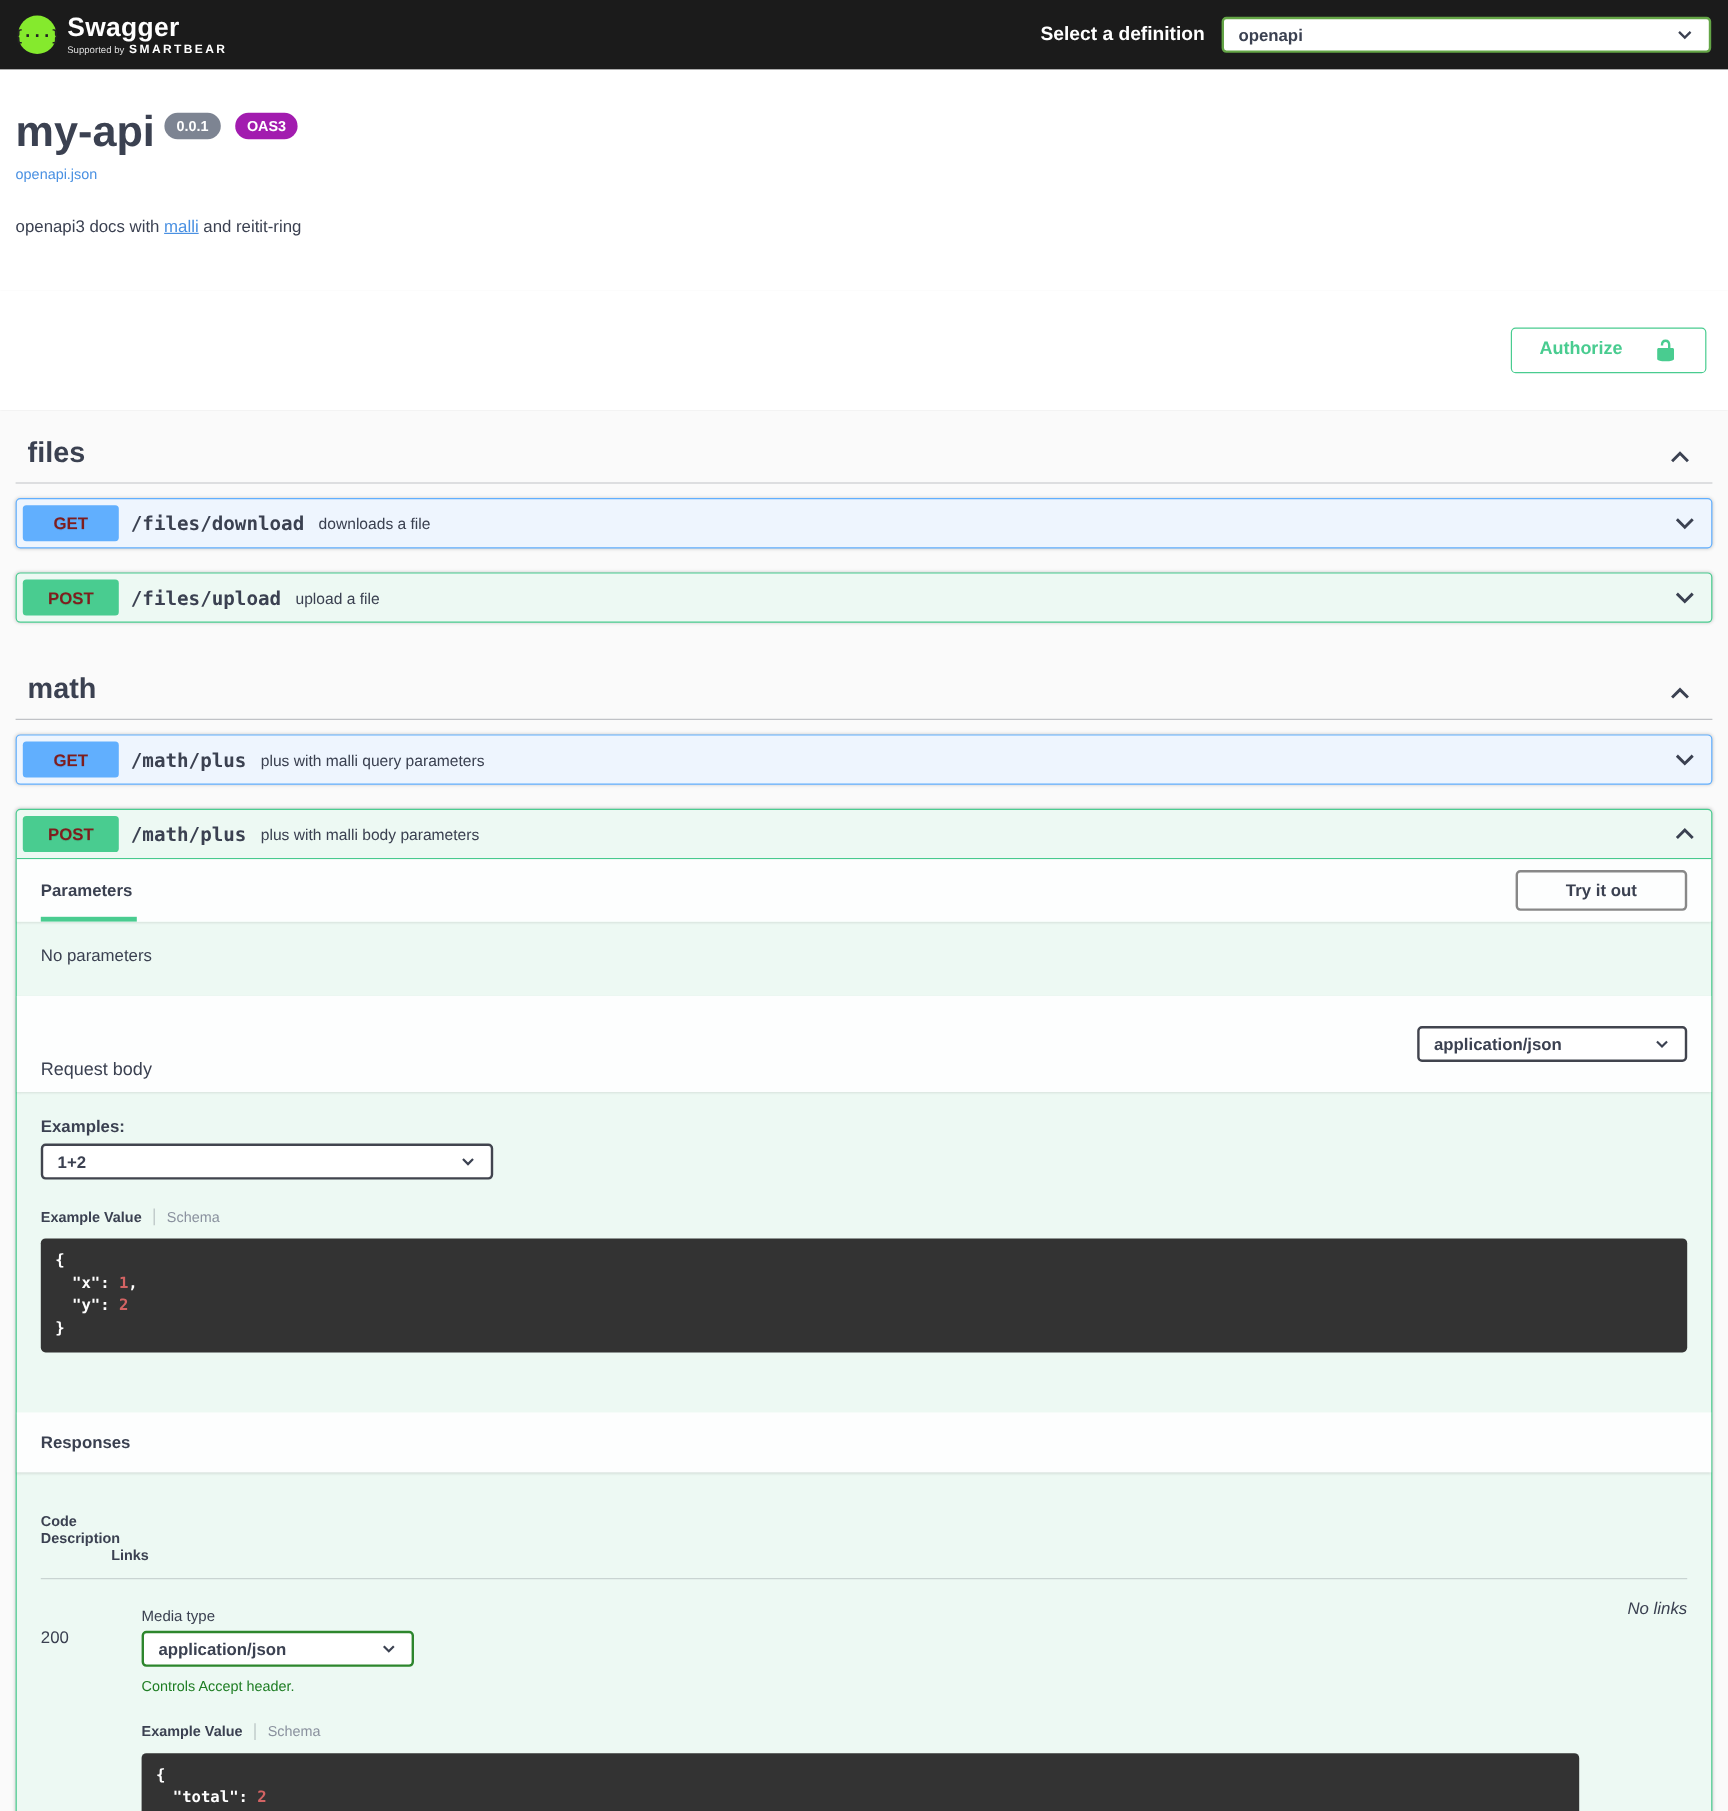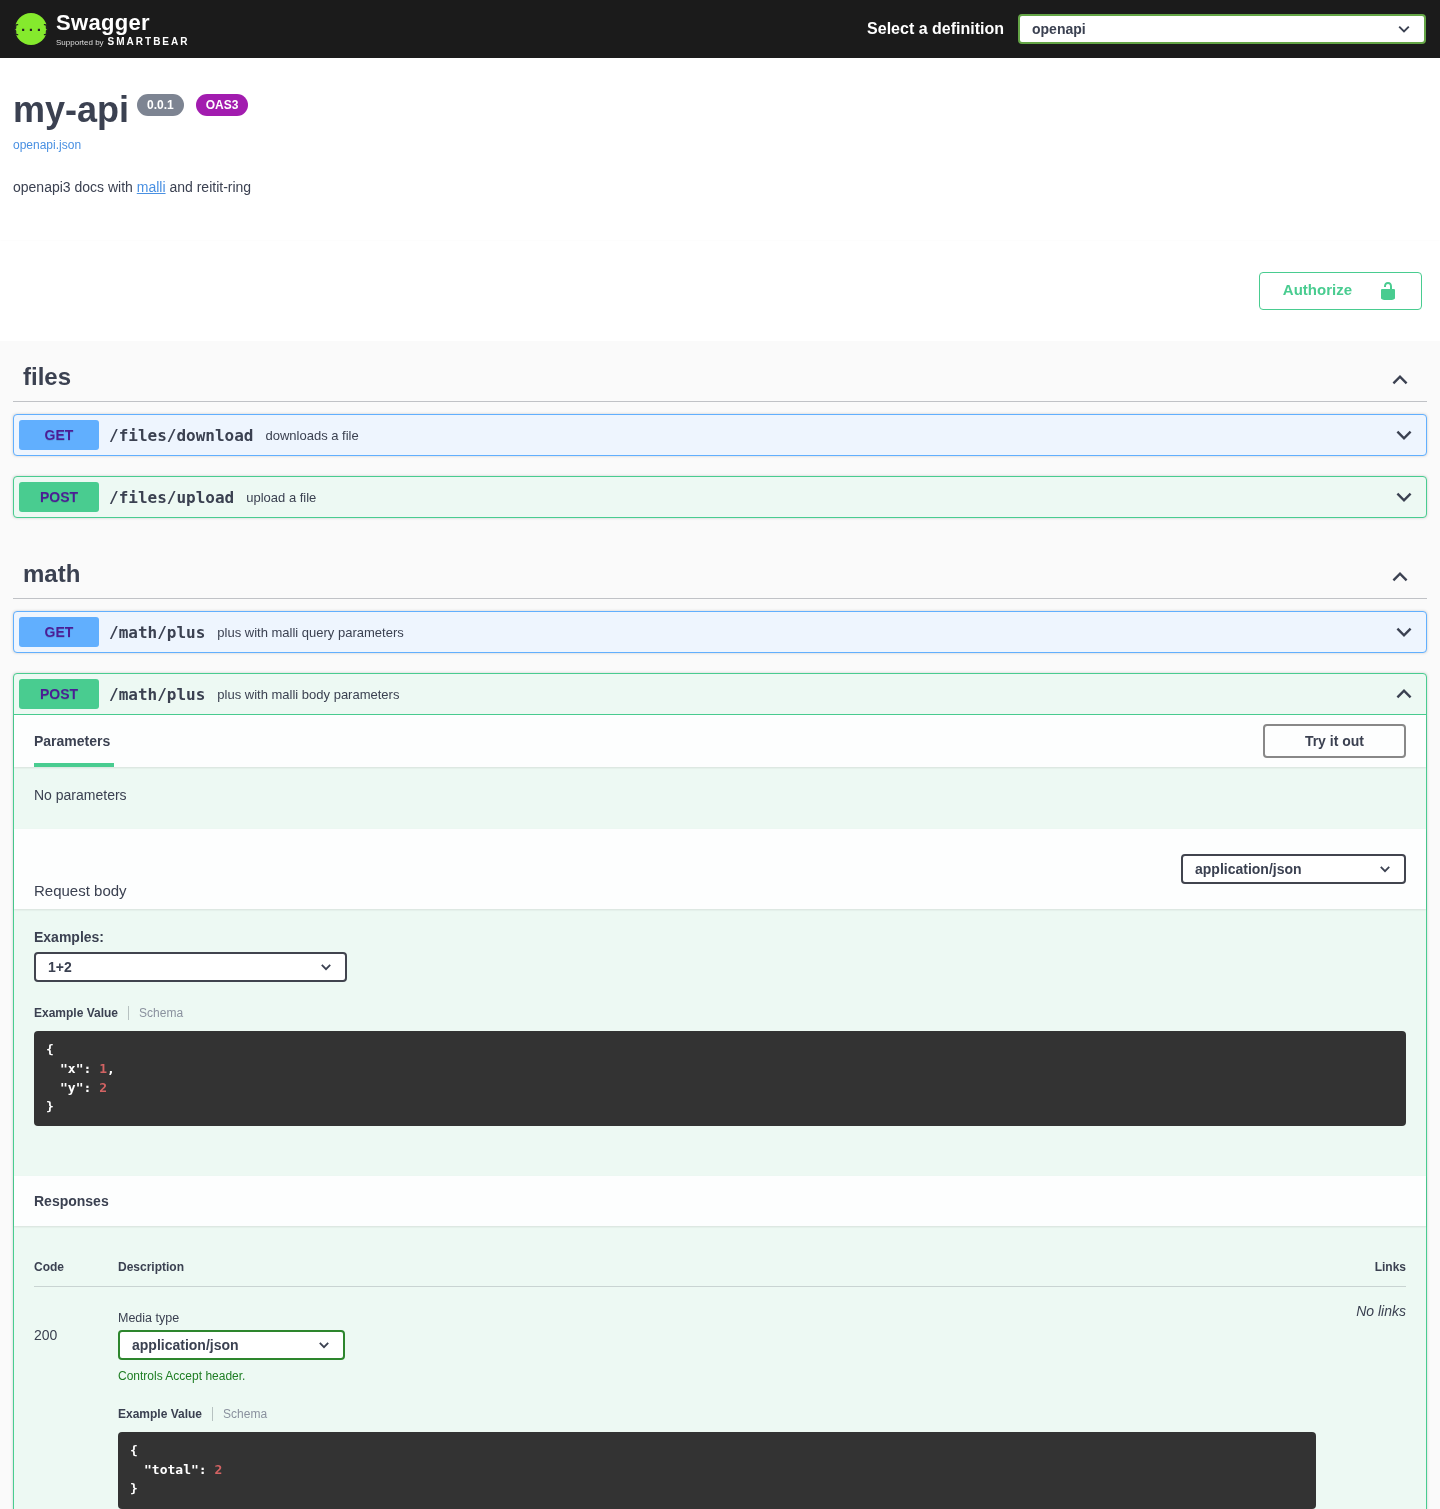--- a/index.html
+++ b/index.html
@@ -42,21 +42,21 @@
   .main { padding:0 13px 17px 13px; background:#fafafa; }
   .tag-header { display:flex; align-items:flex-end; justify-content:space-between; padding:22px 10px 10px 10px;
     border-bottom:1px solid rgba(59,65,81,.3); margin-bottom:12px; cursor:pointer; }
   .tag-title { font-size:24px; font-weight:700; color:#3b4151; }
   .chev-btn { background:none; border:none; cursor:pointer; padding:0 6px; display:flex; align-items:center; }
 
   .opblock { border-radius:4px; margin-bottom:20px; box-shadow:0 0 3px rgba(0,0,0,.19); }
   .opblock-get  { background:#eef5fe; border:1px solid #61affe; }
   .opblock-post { background:#edf9f3; border:1px solid #49cc90; }
   .opblock-summary { display:flex; align-items:center; padding:5px; cursor:pointer; }
-  .method-badge { min-width:80px; text-align:center; border-radius:3px; color:#4c1d95; font-weight:700; font-size:14px;
+  .method-badge { min-width:80px; text-align:center; border-radius:3px; color:#7f1d1d; font-weight:700; font-size:14px;
     padding:7px 0; text-shadow:0 1px 0 rgba(0,0,0,.1); }
   .m-get  { background:#61affe; }
   .m-post { background:#49cc90; }
   .op-path { font-family:"DejaVu Sans Mono", monospace; font-weight:700; font-size:16px; color:#3b4151; margin:0 10px 0 10px; }
   .op-summary-text { font-size:13px; color:#3b4151; margin-left:2px; }
   .opblock-summary .chev-btn { margin-left:auto; }
   .is-open > .opblock-summary { border-bottom:1px solid #49cc90; }
 
   
   .sec-header { background:rgba(255,255,255,.85); box-shadow:0 1px 2px rgba(0,0,0,.1);
@@ -67,41 +67,41 @@
     font-weight:700; font-size:14px; color:#3b4151; cursor:pointer; }
   .no-params { padding:20px 20px 26px 20px; font-size:14px; color:#3b4151; }
 
   .reqbody-header { background:rgba(255,255,255,.85); box-shadow:0 1px 2px rgba(0,0,0,.1);
     display:flex; align-items:center; justify-content:space-between; padding:10px 20px; min-height:52px; }
   .reqbody-label { font-size:15px; font-weight:400; color:#3b4151;margin-top:43px; }
   .sel { background:#ffffff; border:2px solid #41444e; border-radius:4px; display:flex; align-items:center;
     justify-content:space-between; padding:0 12px; height:30px; cursor:pointer; }
   .sel span { font-weight:700; font-size:14px; color:#3b4151; }
   .sel-content-type { width:225px; }
-  .sel-example { width:313px; }
+  .sel-example { width:377px; }
   .sel-media { width:227px; border-color:#2d862d; }
   .sel-resp-example { width:230px; }
 
   .reqbody-content { padding:20px 20px 50px 20px; }
   .examples-label { font-size:14px; font-weight:700; color:#3b4151; margin-bottom:7px; }
   .tabs { display:flex; margin-top:24px; font-size:12px; }
   .tab-active { font-weight:700; color:#3b4151; padding-right:10px; border-right:1px solid rgba(59,65,81,.3); cursor:pointer; }
   .tab-inactive { color:#8a919e; padding-left:10px; cursor:pointer; }
   .codeblock { margin-top:11px; background:#333333; border-radius:4px; padding:10px 12px;
     font-family:"DejaVu Sans Mono", monospace; font-size:13px; font-weight:700; line-height:1.45; color:#ffffff; }
   .code-line { white-space:pre; }
   .code-line .indent { padding-left:14px; }
   .code-val { color:#d36363; }
 
   .responses-header { background:rgba(255,255,255,.85); box-shadow:0 1px 2px rgba(0,0,0,.1);
     display:flex; align-items:center; padding:0 20px; min-height:50px; }
   .responses-title { font-size:14px; font-weight:700; color:#3b4151; }
   .resp-table { padding:34px 20px 20px 20px; }
   .resp-thead { display:flex; font-size:12px; font-weight:700; color:#3b4151; padding:0 0 12px 0;
-    border-bottom:1px solid rgba(59,65,81,.2); }
+    border-bottom:1px solid rgba(59,65,81,.2);flex-direction:column; }
   .col-code { width:84px; }
   .col-desc { flex:1; }
   .col-links { width:90px; text-align:right; }
   .resp-row { display:flex; padding-top:16px; align-items:flex-start; }
   .resp-code { font-size:14px; color:#3b4151;margin-top:24px; }
   .resp-links { font-size:14px; font-style:italic; color:#3b4151; }
   .ctl-row { display:flex; gap:16px; margin-top:8px; }
   .ctl-label { font-size:12.5px; color:#3b4151; margin-bottom:5px; }
   .accept-note { margin-top:9px; font-size:12px; color:#1e7d23; }
 

